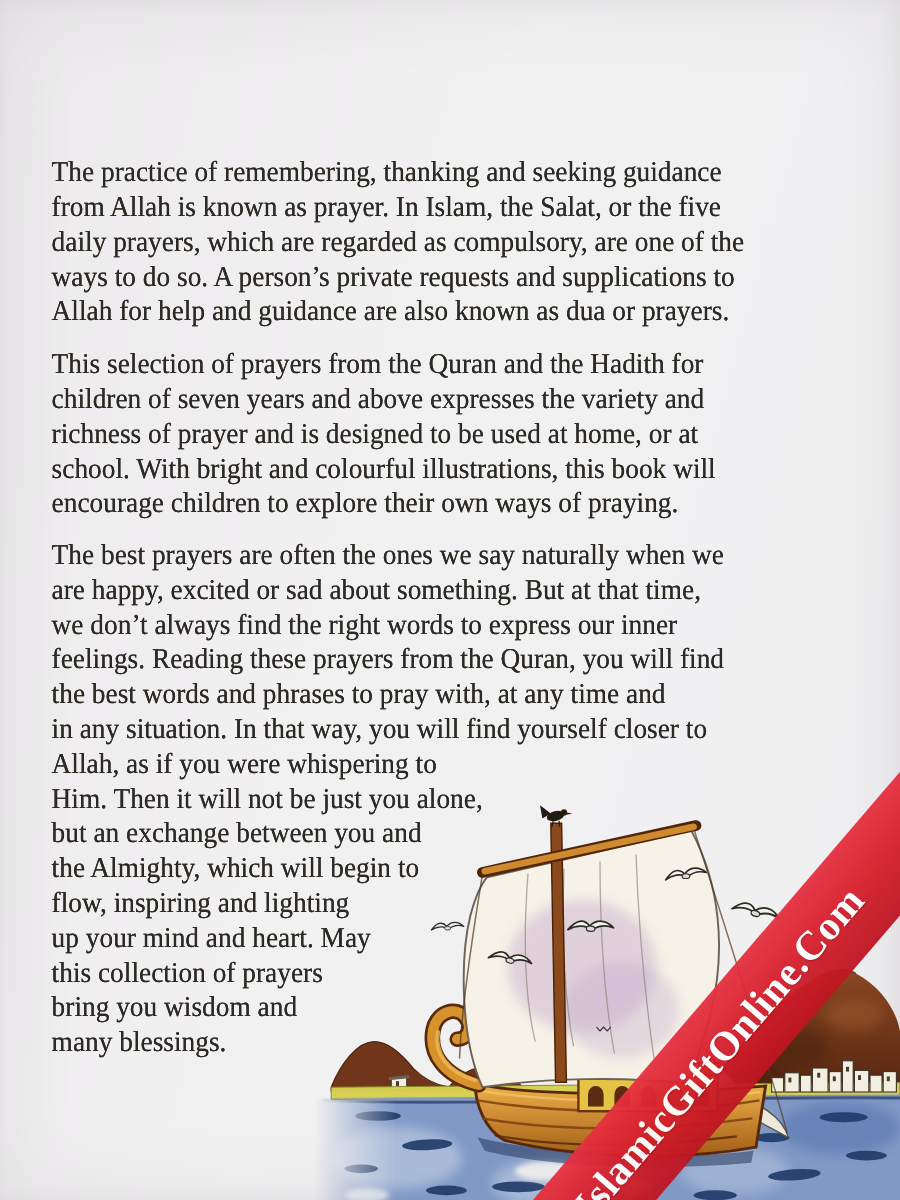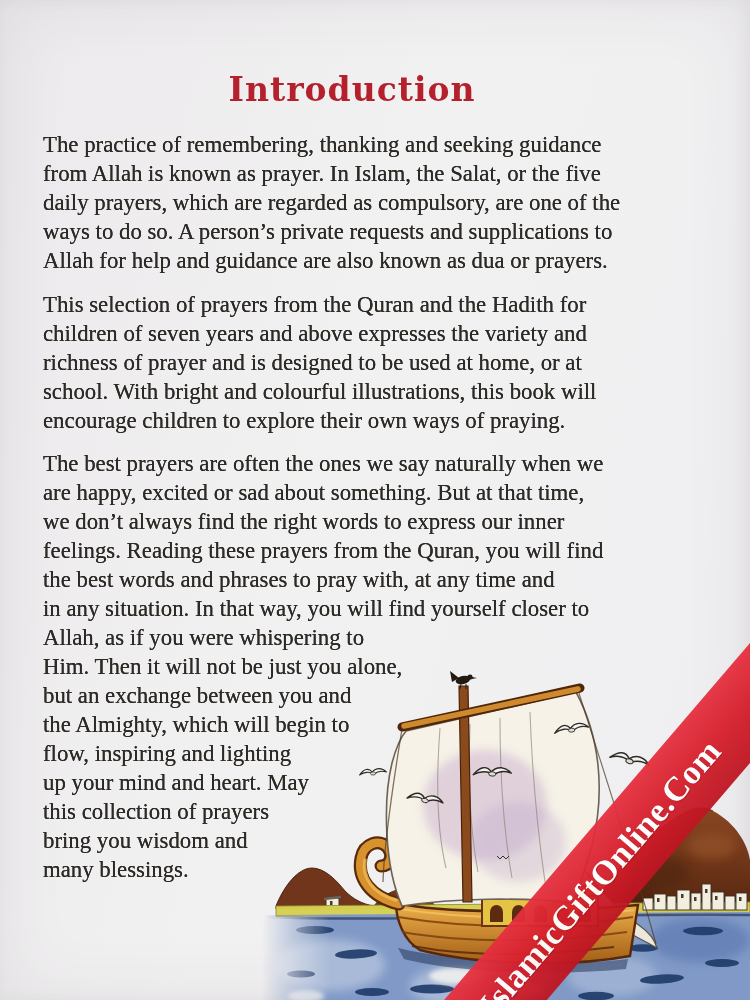--- a/index.html
+++ b/index.html
@@ -37,21 +37,20 @@
     font-family:"Liberation Serif",serif;font-weight:bold;
     font-size:34px;color:#ffffff;letter-spacing:.5px;white-space:nowrap;
     text-shadow:0 1px 1px rgba(110,0,8,.4);
   }
 </style>
 </head>
 <body>
 
 <div class="page">
 
-  <div class="title">Introduction</div>
 
   <div class="para" id="p1">
       <div class="tline">The practice of remembering, thanking and seeking guidance</div>
       <div class="tline">from Allah is known as prayer. In Islam, the Salat, or the five</div>
       <div class="tline">daily prayers, which are regarded as compulsory, are one of the</div>
       <div class="tline">ways to do so. A person’s private requests and supplications to</div>
       <div class="tline">Allah for help and guidance are also known as dua or prayers.</div>
     </div>
   <div class="para" id="p2">
       <div class="tline">This selection of prayers from the Quran and the Hadith for</div>

